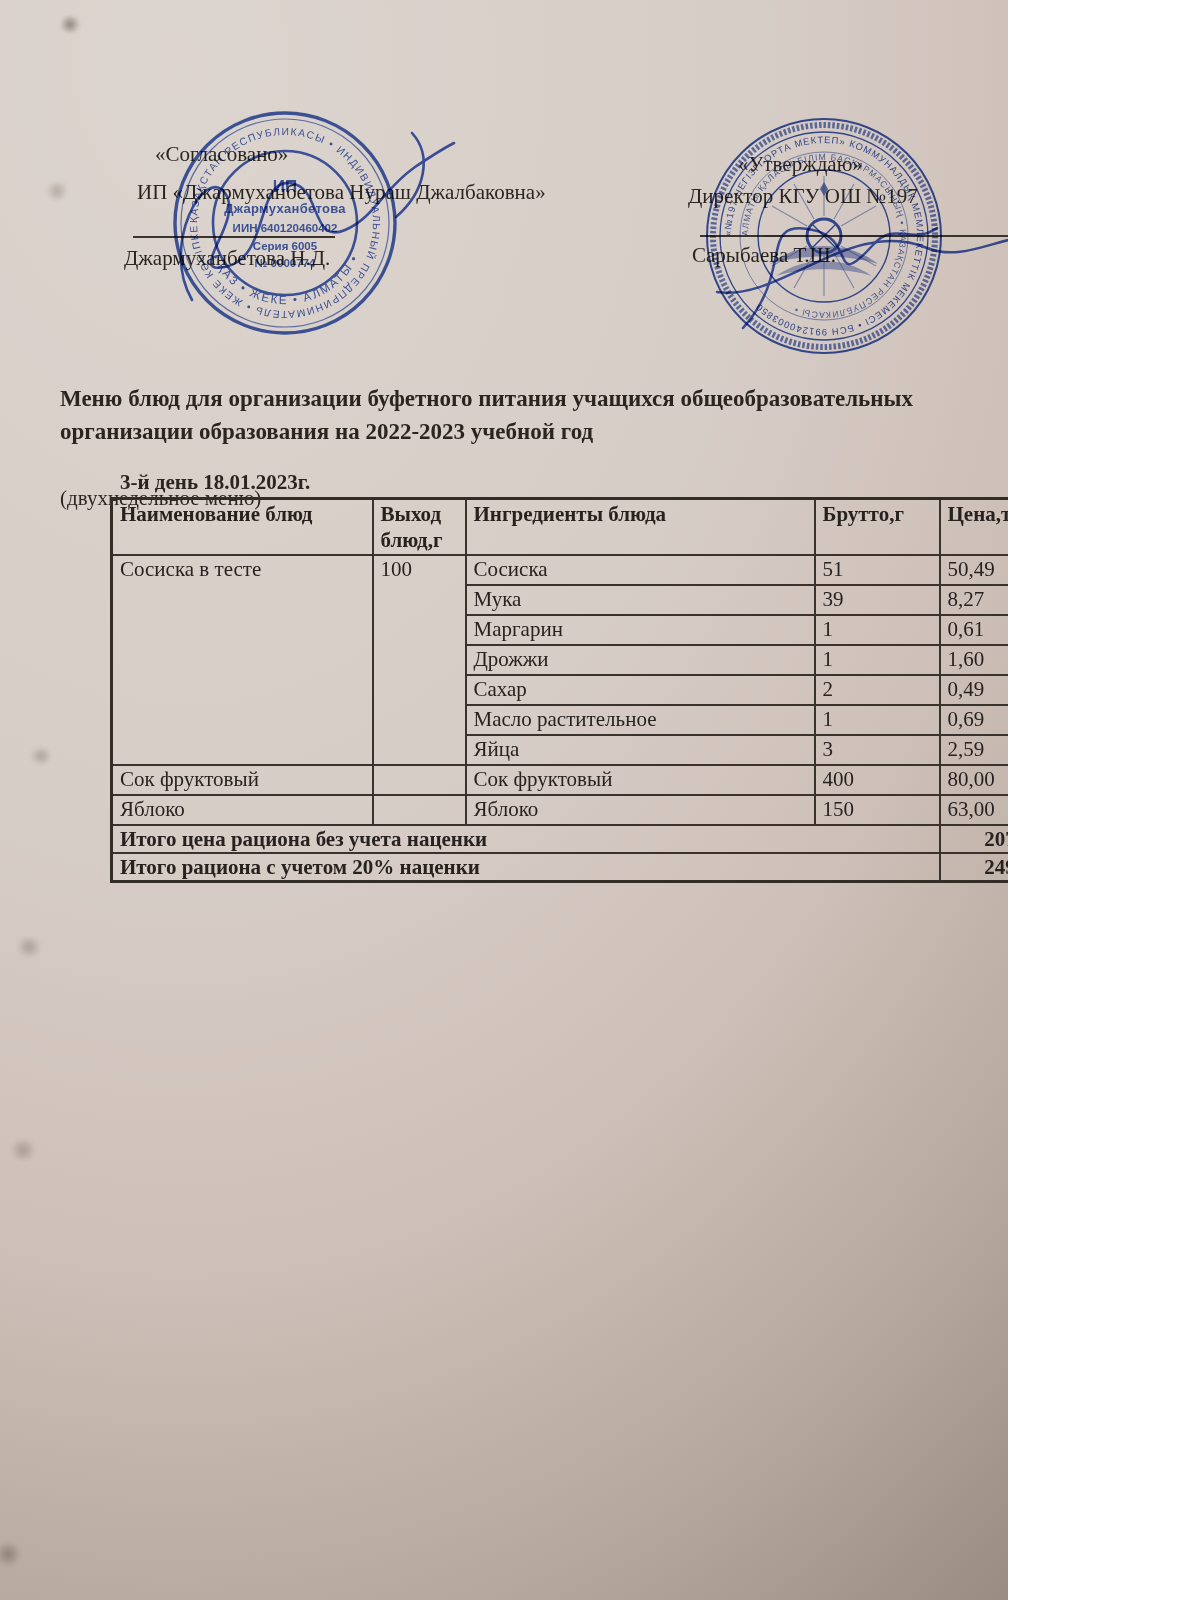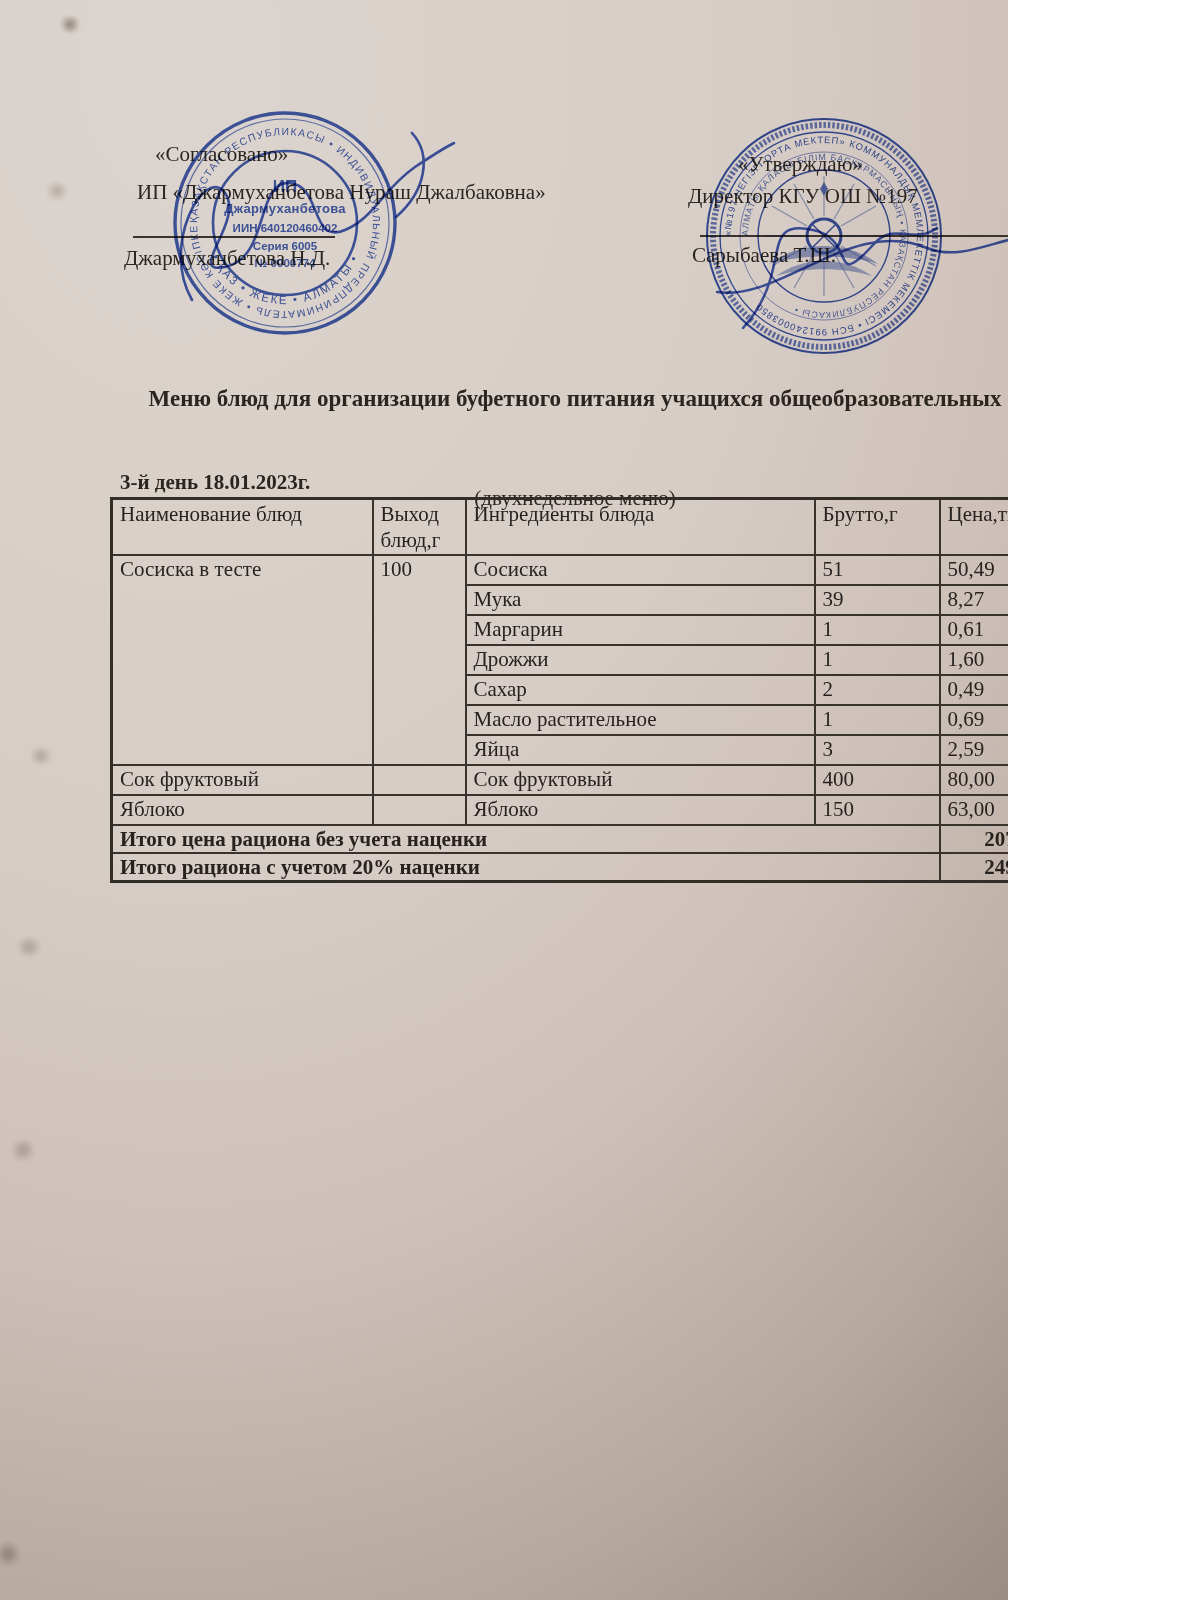--- a/index.html
+++ b/index.html
@@ -8,35 +8,35 @@
     background:
       radial-gradient(150% 130% at 18% 4%,
         #dcd4ce 0%, #d7cdc7 38%, #cdc0b8 58%, #b6a89e 76%, #9d8f84 90%, #8f8176 100%);
     font-family:"Liberation Serif","DejaVu Serif",serif;
     color:#2b2520;
   }
   .abs{position:absolute;}
   .txt{white-space:nowrap; line-height:1.15;}
   .approval{font-size:21px;}
   .sig-line{border-bottom:2px solid #3a332e; height:0;}
-  .title-line{left:60px; width:1030px; text-align:center; font-weight:bold; font-size:23px;}
+  .title-line{left:60px; width:1030px; font-weight:bold; font-size:23px;}
   .title-sub{font-weight:normal; font-size:21px;margin-top:34px;}
   .day-line{font-size:21px; font-weight:bold;}
 
   table.menu{
     position:absolute; left:110px; top:497px; width:936px;
     border-collapse:collapse; table-layout:fixed;
     font-size:21px; color:#272220;
   }
   table.menu td{
     border:2px solid #3a332d; padding:1px 4px 0 7px;
     vertical-align:top; overflow:hidden;
   }
   table.menu{border:3px solid #332d28;}
-  td.hdr{font-weight:normal; line-height:1.25; height:52px;}
+  td.hdr{font-weight:bold; line-height:1.25; height:52px;}
   tr.r{height:30px;}
   td.num{text-align:left; padding-left:0; padding-right:0;}
   tr.total-r{height:24px;}
   td.t-label{font-weight:bold;}
   td.t-val{font-weight:bold; text-align:right; padding:0;}
 
   svg.stamp, svg.signature{mix-blend-mode:multiply;}
   .stamp-text{font-family:"Liberation Sans","DejaVu Sans",sans-serif;}
 
   .smudge{position:absolute; border-radius:50%; filter:blur(2px);
@@ -139,20 +139,21 @@
     </g>
   </svg>
   <svg class="abs signature" style="left:695px;top:150px;" width="370" height="210" viewBox="0 0 370 210">
     <g stroke="#2f4cb4" stroke-width="2.5" fill="none" stroke-linecap="round" opacity=".9">
       <path d="M 48,178 C 100,120 62,68 118,80 C 162,89 135,142 178,95 C 200,70 216,96 242,78"></path>
       <path d="M 22,142 C 85,152 158,66 232,98 C 262,110 292,94 322,88"></path>
     </g>
   </svg>
 
   <div class="abs txt title-line" style="top:386px;">Меню блюд для организации буфетного питания учащихся общеобразовательных</div>
+  <div class="abs txt title-line" style="top:419px;">организации образования на 2022-2023 учебной год</div>
   <div class="abs txt title-line title-sub" style="top:452px;">(двухнедельное меню)</div>
   <div class="abs txt day-line" style="left:120px;top:470px;">3-й день 18.01.2023г.</div>
 
   <table class="menu">
     <colgroup>
       <col style="width:261px">
         <col style="width:93px">
         <col style="width:349px">
       <col style="width:125px">
         <col style="width:108px">

